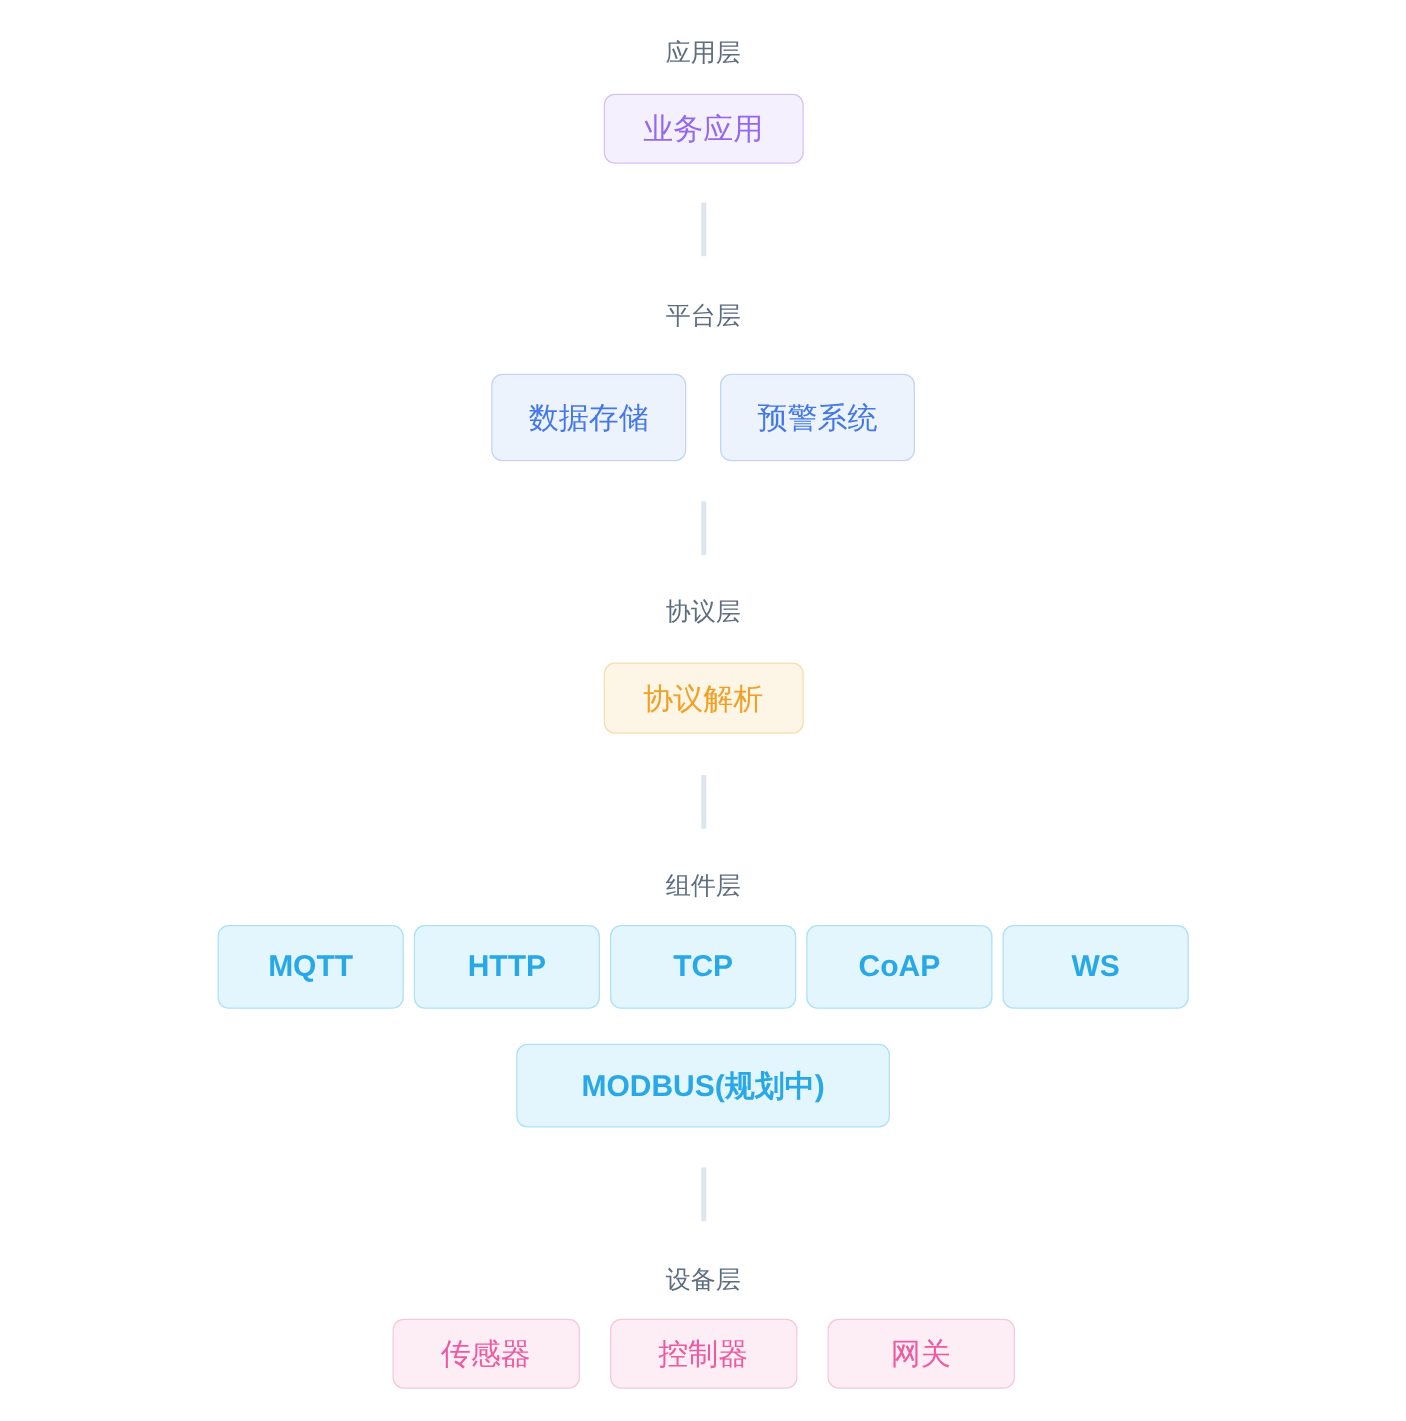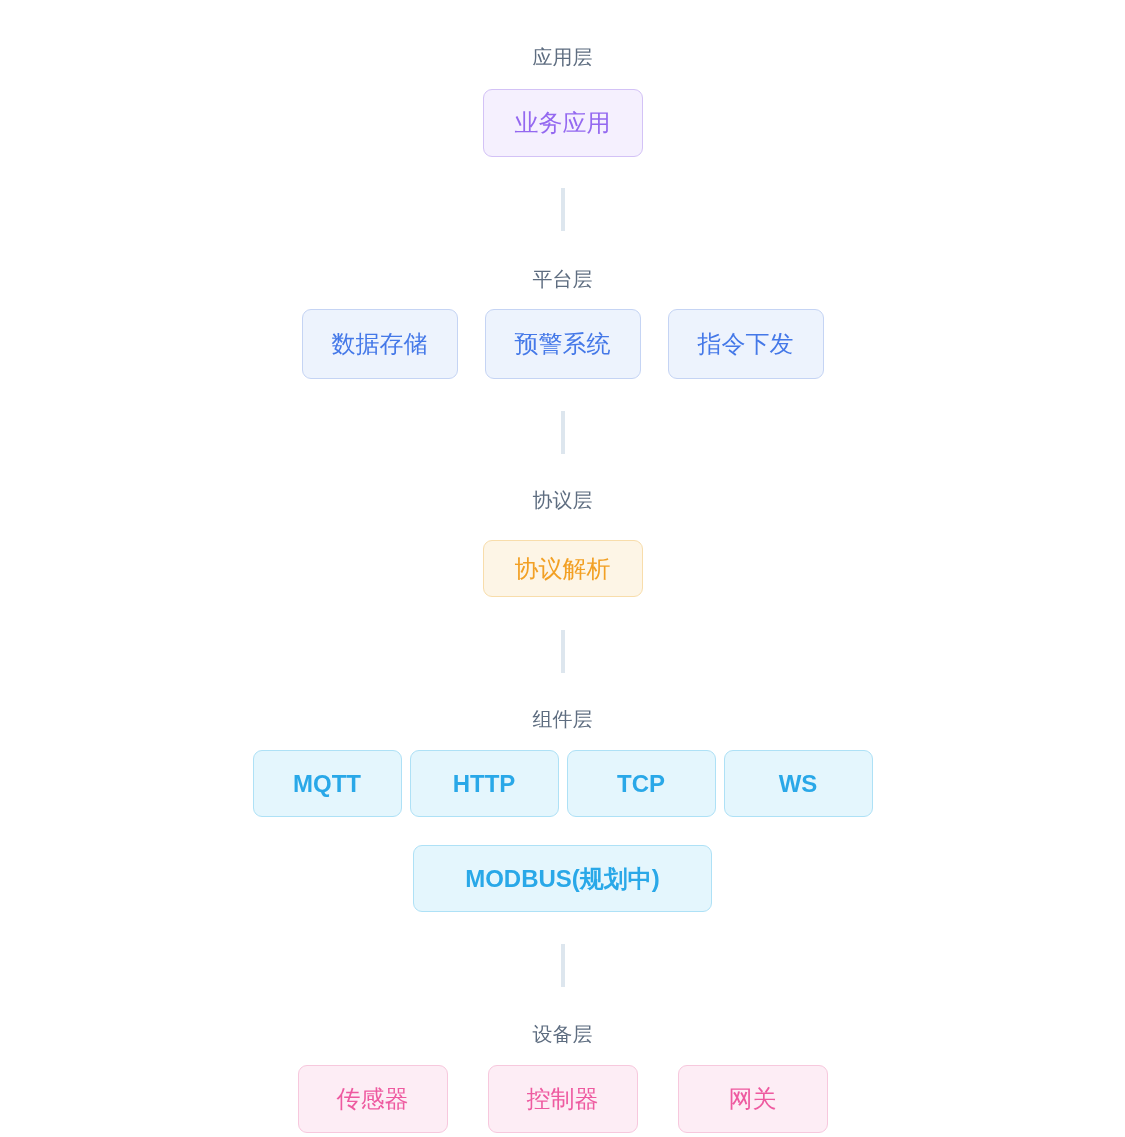--- a/index.html
+++ b/index.html
@@ -5,21 +5,21 @@
   html, body {
     margin: 0;
     padding: 0;
     background: #ffffff;
     font-family: "Liberation Sans", "DejaVu Sans", sans-serif;
   }
   .diagram {
     width: 1125px;
     height: 1137px;
     box-sizing: border-box;
-    padding-top: 47px;
+    padding-top: 33px;
     display: flex;
     flex-direction: column;
     align-items: center;
     overflow: hidden;
   }
   .layer-title {
     font-size: 20px;
     line-height: 20px;
     color: #5e6d80;
     text-align: center;
@@ -28,94 +28,94 @@
     display: flex;
     justify-content: center;
   }
   .node {
     box-sizing: border-box;
     display: flex;
     align-items: center;
     justify-content: center;
     border-radius: 9px;
     font-size: 24px;
-    height: 68px;
+    height: 56px;
   }
   
   .node.purple { background: #f5f0fe; border: 1px solid #d3c2f6; color: #9468f0; }
   .node.blue   { background: #edf3fd; border: 1px solid #c5d4f4; color: #4478e8; }
   .node.orange { background: #fdf5e6; border: 1px solid #f8ddab; color: #f2a024; }
   .node.cyan   { background: #e4f6fd; border: 1px solid #aee1f6; color: #29a8e8; font-weight: 600; }
   .node.pink   { background: #fdedf5; border: 1px solid #f7c8dd; color: #ee5aa0; }
 
   
   .connector {
     width: 4px;
     height: 43px;
     background: #dde6ee;
   }
 
   
   .title-app       { margin-bottom: 22px; }
   .row-app .node   { width: 160px; }
   .conn-1          { margin-top: 31px; margin-bottom: 38px; }
 
-  .title-platform  { margin-bottom: 20px; }
+  .title-platform  { margin-bottom: 36px; }
   .row-platform    { gap: 27px; }
   .row-platform .node { width: 156px; height: 70px; }
   .conn-2          { margin-top: 32px; margin-bottom: 36px; }
 
   .title-protocol  { margin-bottom: 30px; }
   .row-protocol .node { width: 160px; height: 57px; }
   .conn-3          { margin-top: 33px; margin-bottom: 36px; }
 
   .title-component { margin-bottom: 21px; }
   .row-component   { gap: 8px; }
   .row-component .node { width: 149px; height: 67px; }
   .row-component-2 { margin-top: 28px; }
   .row-component-2 .node { width: 299px; height: 67px; }
   .conn-4          { margin-top: 32px; margin-bottom: 37px; }
 
   .title-device    { margin-bottom: 21px; }
-  .row-device      { gap: 40px; }
+  .row-device      { gap: 24px; }
   .row-device .node { width: 150px; }
 </style>
 </head>
 <body>
 
 <div class="diagram">
 
   <div class="layer-title title-app">应用层</div>
   <div class="row row-app">
     <div class="node purple">业务应用</div>
   </div>
 
   <div class="connector conn-1"></div>
 
   <div class="layer-title title-platform">平台层</div>
   <div class="row row-platform">
     <div class="node blue">数据存储</div>
     <div class="node blue">预警系统</div>
-    <div class="node blue">指令下发</div>
   </div>
 
   <div class="connector conn-2"></div>
 
   <div class="layer-title title-protocol">协议层</div>
   <div class="row row-protocol">
     <div class="node orange">协议解析</div>
   </div>
 
   <div class="connector conn-3"></div>
 
   <div class="layer-title title-component">组件层</div>
   <div class="row row-component">
     <div class="node cyan">MQTT</div>
     <div class="node cyan">HTTP</div>
     <div class="node cyan">TCP</div>
+    <div class="node cyan">CoAP</div>
     <div class="node cyan">WS</div>
   </div>
   <div class="row row-component-2">
     <div class="node cyan">MODBUS(规划中)</div>
   </div>
 
   <div class="connector conn-4"></div>
 
   <div class="layer-title title-device">设备层</div>
   <div class="row row-device">

